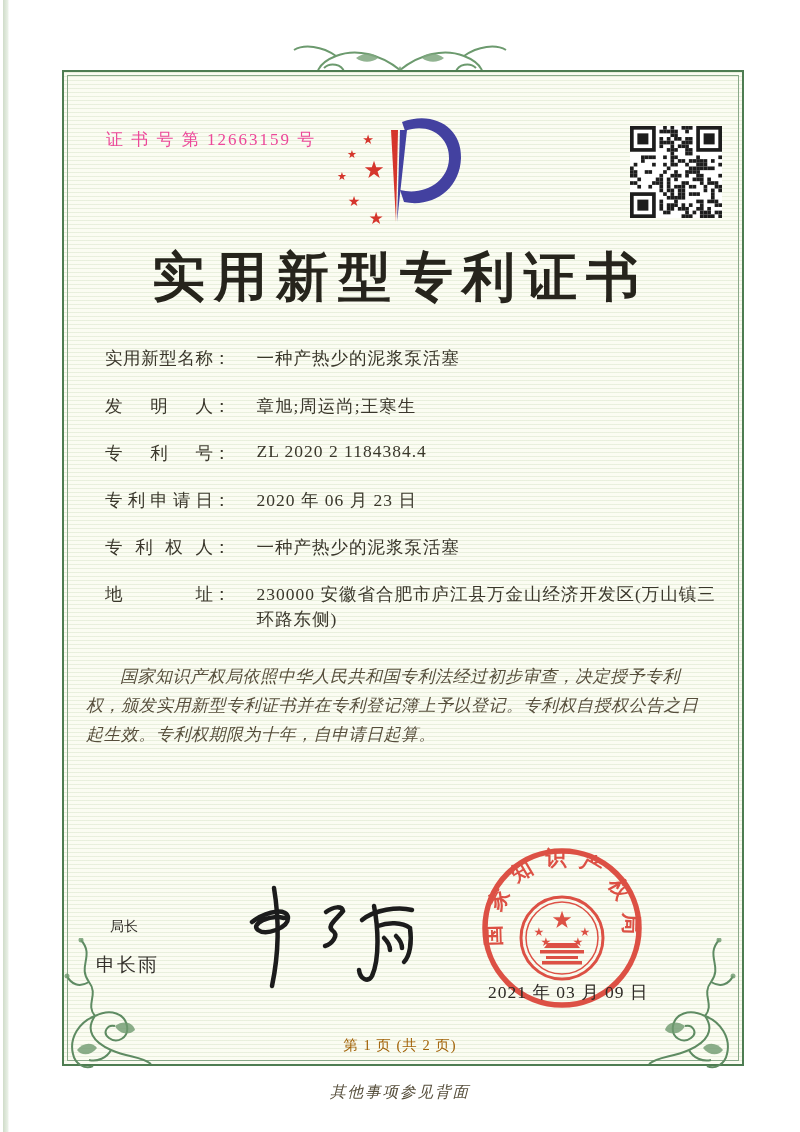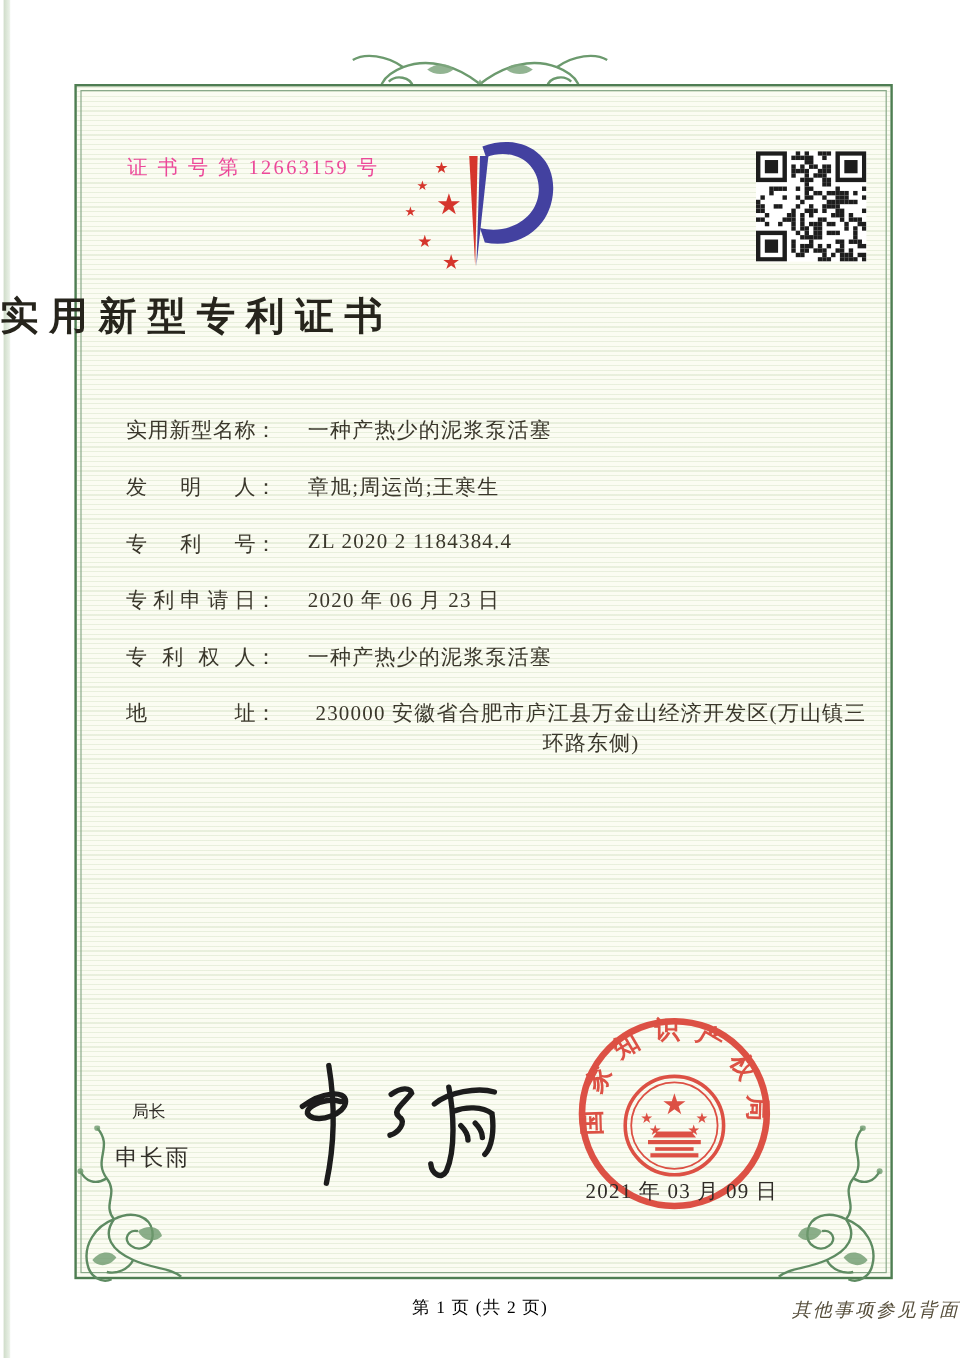--- a/index.html
+++ b/index.html
@@ -18,38 +18,38 @@
       repeating-linear-gradient(180deg, rgba(158,188,134,.20) 0px, rgba(158,188,134,.20) 1px, rgba(0,0,0,0) 1px, rgba(0,0,0,0) 4px),
       #fbfcf2;
   }
   .frame-inner{
     position:absolute;left:3px;top:3px;right:3px;bottom:3px;
     border:1px solid #8aa98a;
   }
   .cert-no{position:absolute;left:106px;top:128px;font-size:17px;letter-spacing:2px;color:#ec4899;}
   .logo{position:absolute;left:330px;top:108px;width:140px;height:130px;}
   .qr{position:absolute;left:630px;top:126px;width:92px;height:92px;background:#fff;}
-  .title{position:absolute;left:0;right:0;top:242px;text-align:left;
-    font-size:32px;font-weight:bold;letter-spacing:9px;color:#26241c;}
+  .title{position:absolute;left:0;right:0;top:242px;text-align:center;
+    font-size:53px;font-weight:bold;letter-spacing:9px;color:#26241c;}
   .row{position:absolute;left:105px;font-size:17.5px;color:#3a372b;white-space:nowrap;}
   .flabel{display:inline-block;width:108px;text-align:justify;text-align-last:justify;vertical-align:top;}
   .colon{vertical-align:top;}
   .fvalue{margin-left:26px;letter-spacing:1px;vertical-align:top;}
-  .fvalue.wrap{display:inline-block;width:472px;white-space:normal;line-height:25px;text-align:center;}
+  .fvalue.wrap{display:inline-block;width:472px;white-space:normal;line-height:25px;}
   .pair-right{position:absolute;left:350px;top:0;}
   .body-text{position:absolute;left:86px;top:662px;width:624px;
     font-size:17px;line-height:29px;color:#564e3b;font-style:italic;letter-spacing:.5px;}
   .body-text p{margin:0;text-indent:2em;}
   .signer-role{position:absolute;left:110px;top:918px;font-size:14px;color:#33302a;}
   .signer-name{position:absolute;left:96px;top:952px;font-size:19px;color:#33302a;letter-spacing:2px;}
   .signature{position:absolute;left:222px;top:882px;width:200px;height:110px;}
   .seal{position:absolute;left:478px;top:844px;width:168px;height:168px;}
   .seal-date{position:absolute;left:488px;top:980px;font-size:17.5px;color:#2e2a26;letter-spacing:1px;}
-  .footer-page{position:absolute;left:0;right:0;top:1036px;text-align:center;font-size:14.5px;color:#000000;letter-spacing:1px;margin-top:44px;}
-  .footer-note{position:absolute;left:0;right:0;top:1082px;text-align:right;font-size:15.5px;
+  .footer-page{position:absolute;left:0;right:0;top:1036px;text-align:center;font-size:14.5px;color:#a16207;letter-spacing:1px;}
+  .footer-note{position:absolute;left:0;right:0;top:1082px;text-align:center;font-size:15.5px;
     color:#564e3b;font-style:italic;letter-spacing:2px;}
   .ornament{position:absolute;pointer-events:none;}
   .orn-top{left:260px;top:36px;width:280px;height:64px;}
   .orn-bl{left:55px;top:938px;width:100px;height:134px;}
   .orn-br{left:645px;top:938px;width:100px;height:134px;transform:scaleX(-1);}
 </style>
 </head>
 <body>
 
 <div class="scan-edge-left"></div>
@@ -356,20 +356,21 @@
 <div class="row" style="top:535px">
   <span class="flabel">专利权人</span><span class="colon">：</span><span class="fvalue">一种产热少的泥浆泵活塞</span>
 </div>
 <div class="row" style="top:582px">
   <span class="flabel">地址</span><span class="colon">：</span><span class="fvalue wrap">230000 安徽省合肥市庐江县万金山经济开发区(万山镇三环路东侧)</span>
 </div>
 <div class="row" style="top:632px">
 </div>
 
 <div class="body-text">
+  <p>国家知识产权局依照中华人民共和国专利法经过初步审查，决定授予专利权，颁发实用新型专利证书并在专利登记簿上予以登记。专利权自授权公告之日起生效。专利权期限为十年，自申请日起算。</p>
 </div>
 
 <div class="signer-role">局长</div>
 <div class="signer-name">申长雨</div>
 
 <svg class="signature" viewBox="0 0 200 110">
   <g fill="none" stroke="#1c1c1c" stroke-width="4.5" stroke-linecap="round">
     <path d="M30 40 C46 28 66 26 66 36 C66 46 44 54 36 48 C28 42 48 32 62 36"></path>
     <path d="M52 6 C56 30 58 66 50 104"></path>
     <path d="M104 30 C112 24 120 24 121 29 C114 38 104 44 111 49 C117 53 110 62 103 64"></path>

